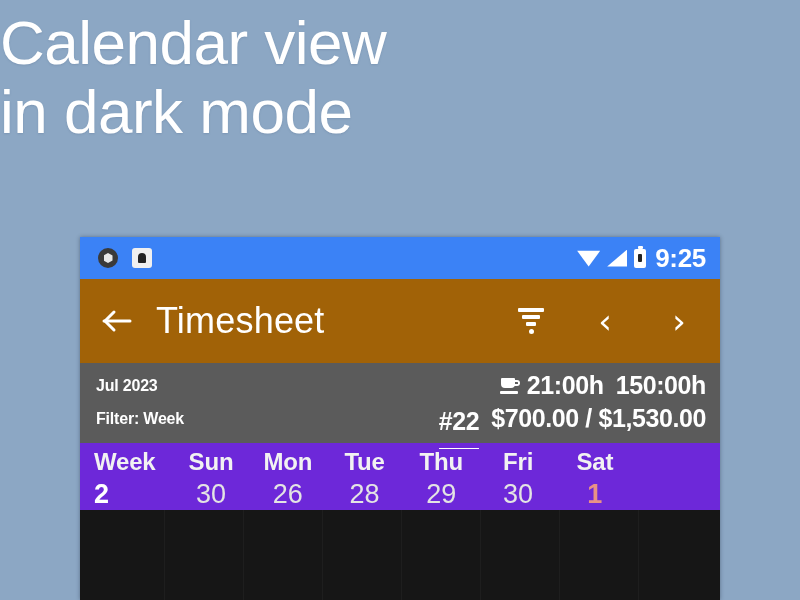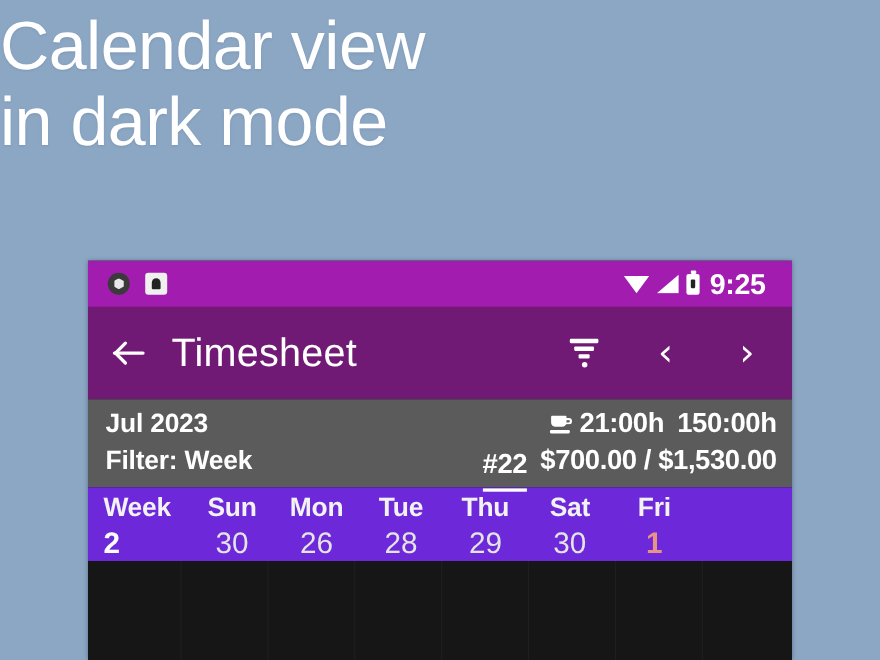--- a/index.html
+++ b/index.html
@@ -47,24 +47,24 @@
     height: 363px;
     background: #151515;
     overflow: hidden;
     box-shadow: 0 0 4px rgba(30,45,65,0.45);
   }
 
   
   .statusbar {
     position: relative;
     height: 42px;
-    background: #a21caf;
-    display: flex;
-    align-items: center;
-    padding: 0 24px 0 18px;
+    background: #3b82f6;
+    display: flex;
+    align-items: center;
+    padding: 0 14px 0 18px;
     box-sizing: border-box;
   }
   .status-left {
     display: flex;
     align-items: center;
     gap: 14px;
     flex: 1;
   }
   .status-right {
     display: flex;
@@ -131,21 +131,21 @@
     color: #ffffff;
     font-size: 26px;
     font-weight: 700;
     letter-spacing: -0.3px;
     margin-left: 2px;
   }
 
   
   .appbar {
     height: 84px;
-    background: #701a75;
+    background: #a16207;
     display: flex;
     align-items: center;
     padding: 0 18px 0 20px;
     box-sizing: border-box;
   }
   .appbar-title {
     color: #ffffff;
     font-size: 36px;
     font-weight: 400;
     margin-left: 22px;
@@ -199,21 +199,21 @@
     height: 80px;
   }
   .summary-row {
     display: flex;
     align-items: center;
     justify-content: space-between;
     height: 33px;
   }
   .summary-left {
     color: #ffffff;
-    font-size: 24px;
+    font-size: 16px;
     font-weight: 700;
     letter-spacing: -0.2px;
     white-space: nowrap;
   }
   .summary-right {
     display: flex;
     align-items: center;
     gap: 12px;
     color: #ffffff;
     font-size: 25px;
@@ -244,22 +244,22 @@
     box-sizing: border-box;
   }
   .cup-icon .saucer {
     position: absolute;
     left: -1px; bottom: 1px;
     width: 18px; height: 3px;
     background: #ffffff;
     border-radius: 1px;
   }
   .tag-num {
-    border-bottom: 3px solid #ffffff;
-    padding-bottom: 7px;
+    border-bottom: 1px solid #ffffff;
+    padding-bottom: 12px;
     margin-top: 18px;
   }
 
   
   .cal {
     background: #6d28d9;
     height: 157px;
   }
   .cal-grid {
     display: grid;
@@ -372,22 +372,22 @@
       </div>
     </div>
 
     <div class="cal">
       <div class="cal-grid head">
         <span class="dow first">Week</span>
         <span class="dow">Sun</span>
         <span class="dow">Mon</span>
         <span class="dow">Tue</span>
         <span class="dow">Thu</span>
+        <span class="dow">Fri</span>
         <span class="dow">Sat</span>
-        <span class="dow">Fri</span>
       </div>
       <div class="cal-grid nums">
         <span class="dnum first">2</span>
         <span class="dnum">30</span>
         <span class="dnum">26</span>
         <span class="dnum">28</span>
         <span class="dnum">29</span>
         <span class="dnum">30</span>
         <span class="dnum weekend">1</span>
       </div>

